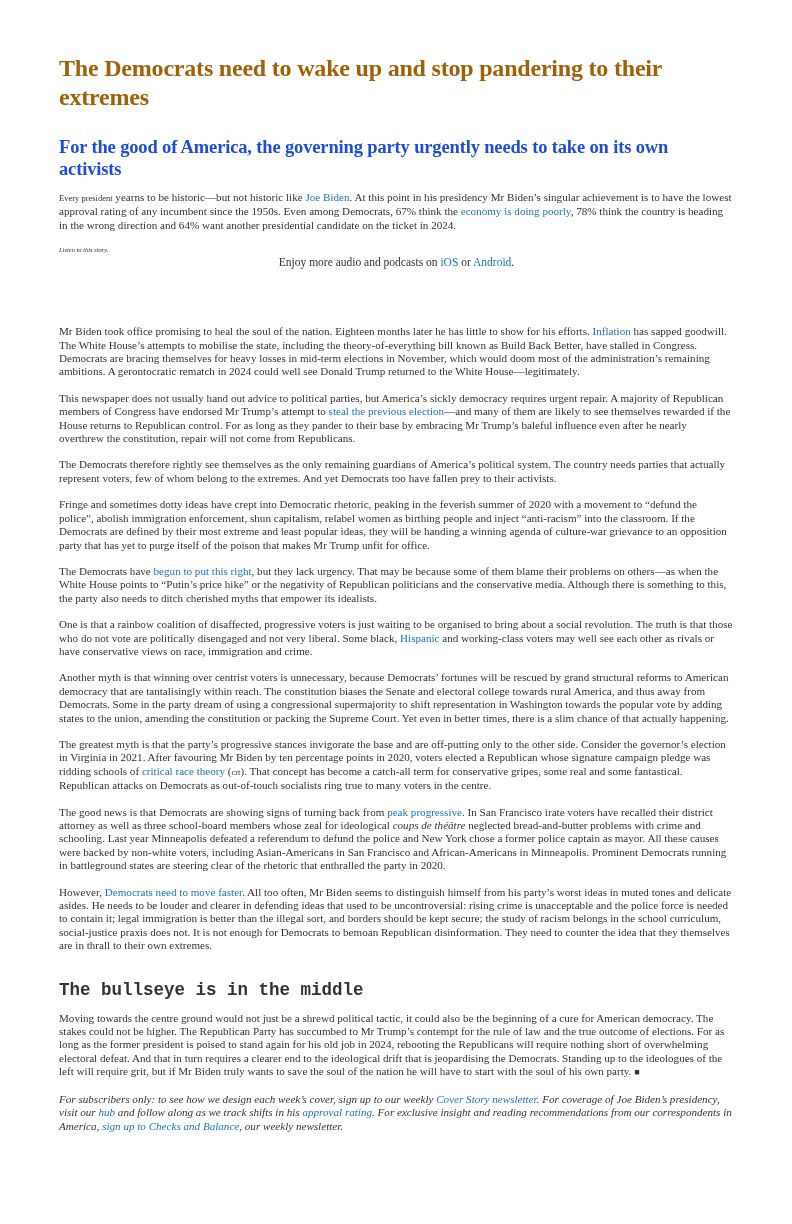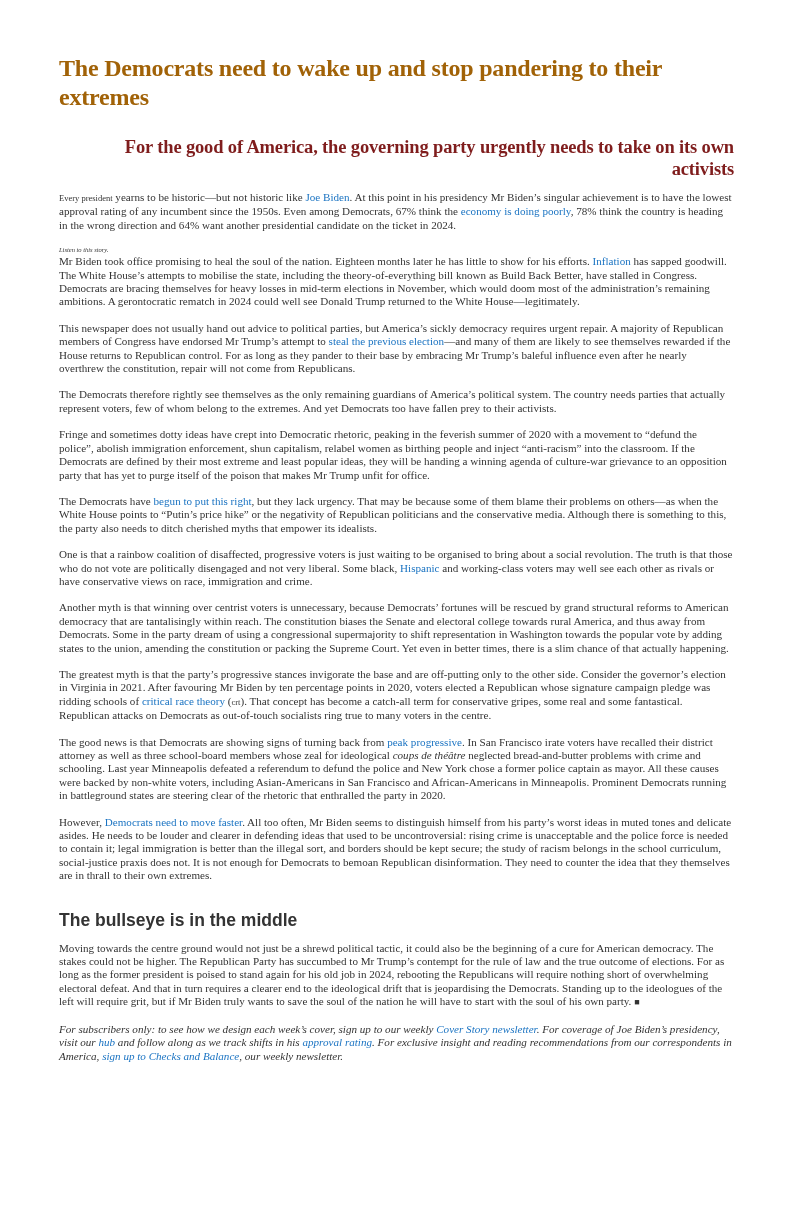--- a/index.html
+++ b/index.html
@@ -17,24 +17,23 @@
     font-weight: bold;
     color: #a16207;
     margin: 4px 0 0 0;
     letter-spacing: -0.2px;
   }
   h2.subtitle {
     font-family: "Liberation Serif", serif;
     font-size: 18.5px;
     line-height: 22px;
     font-weight: bold;
-    color: #7f1d1d;
+    color: #1d4ed8;
     margin: 24px 0 11px 0;
     letter-spacing: -0.15px;
-    text-align: right;
   }
   p {
     font-size: 11.1px;
     line-height: 13.4px;
     margin: 0 0 13px 0;
   }
   a { color: #1a73c2; text-decoration: none; text-align: right; }
   .smallcaps { font-size: 8.5px; font-family: Liberation Serif, serif; }
   .listen {
     font-size: 6.5px;
@@ -42,21 +41,21 @@
     margin: 10px 0 0 0;
     line-height: 10px;
   }
   .podcasts {
     text-align: center;
     font-size: 11.5px;
     line-height: 14px;
     margin: 0 0 56px 0;
   }
   h3.section {
-    font-family: Liberation Sans, sans-serif;
+    font-family: Liberation Mono, monospace;
     font-size: 17.5px;
     line-height: 22px;
     font-weight: bold;
     color: #333333;
     margin: 26px 0 11px 0;
   }
   .footer-note { font-style: italic; }
   .end-mark { font-size: 9px; }
 </style>
 </head>
@@ -64,20 +63,23 @@
 
 <div class="page">
   <h1>The Democrats need to wake up and stop pandering to their extremes</h1>
   <h2 class="subtitle">For the good of America, the governing party urgently needs to take on its own activists</h2>
 
   <p>
     <span class="smallcaps">Every president</span><span> yearns to be historic—but not historic like </span><a href="#">Joe Biden</a><span>. At this point in his presidency Mr Biden’s singular achievement is to have the lowest approval rating of any incumbent since the 1950s. Even among Democrats, 67% think the </span><a href="#">economy is doing poorly</a><span>, 78% think the country is heading in the wrong direction and 64% want another presidential candidate on the ticket in 2024.</span>
   </p>
 
   <div class="listen">Listen to this story.</div>
+  <div class="podcasts">
+    <span>Enjoy more audio and podcasts on </span><a href="#">iOS</a><span> or </span><a href="#">Android</a><span>.</span>
+  </div>
 
   <p>
     <span>Mr Biden took office promising to heal the soul of the nation. Eighteen months later he has little to show for his efforts. </span><a href="#">Inflation</a><span> has sapped goodwill. The White House’s attempts to mobilise the state, including the theory-of-everything bill known as Build Back Better, have stalled in Congress. Democrats are bracing themselves for heavy losses in mid-term elections in November, which would doom most of the administration’s remaining ambitions. A gerontocratic rematch in 2024 could well see Donald Trump returned to the White House—legitimately.</span>
   </p>
 
   <p>
     <span>This newspaper does not usually hand out advice to political parties, but America’s sickly democracy requires urgent repair. A majority of Republican members of Congress have endorsed Mr Trump’s attempt to </span><a href="#">steal the previous election</a><span>—and many of them are likely to see themselves rewarded if the House returns to Republican control. For as long as they pander to their base by embracing Mr Trump’s baleful influence even after he nearly overthrew the constitution, repair will not come from Republicans.</span>
   </p>
 
   <p>The Democrats therefore rightly see themselves as the only remaining guardians of America’s political system. The country needs parties that actually represent voters, few of whom belong to the extremes. And yet Democrats too have fallen prey to their activists.</p>

